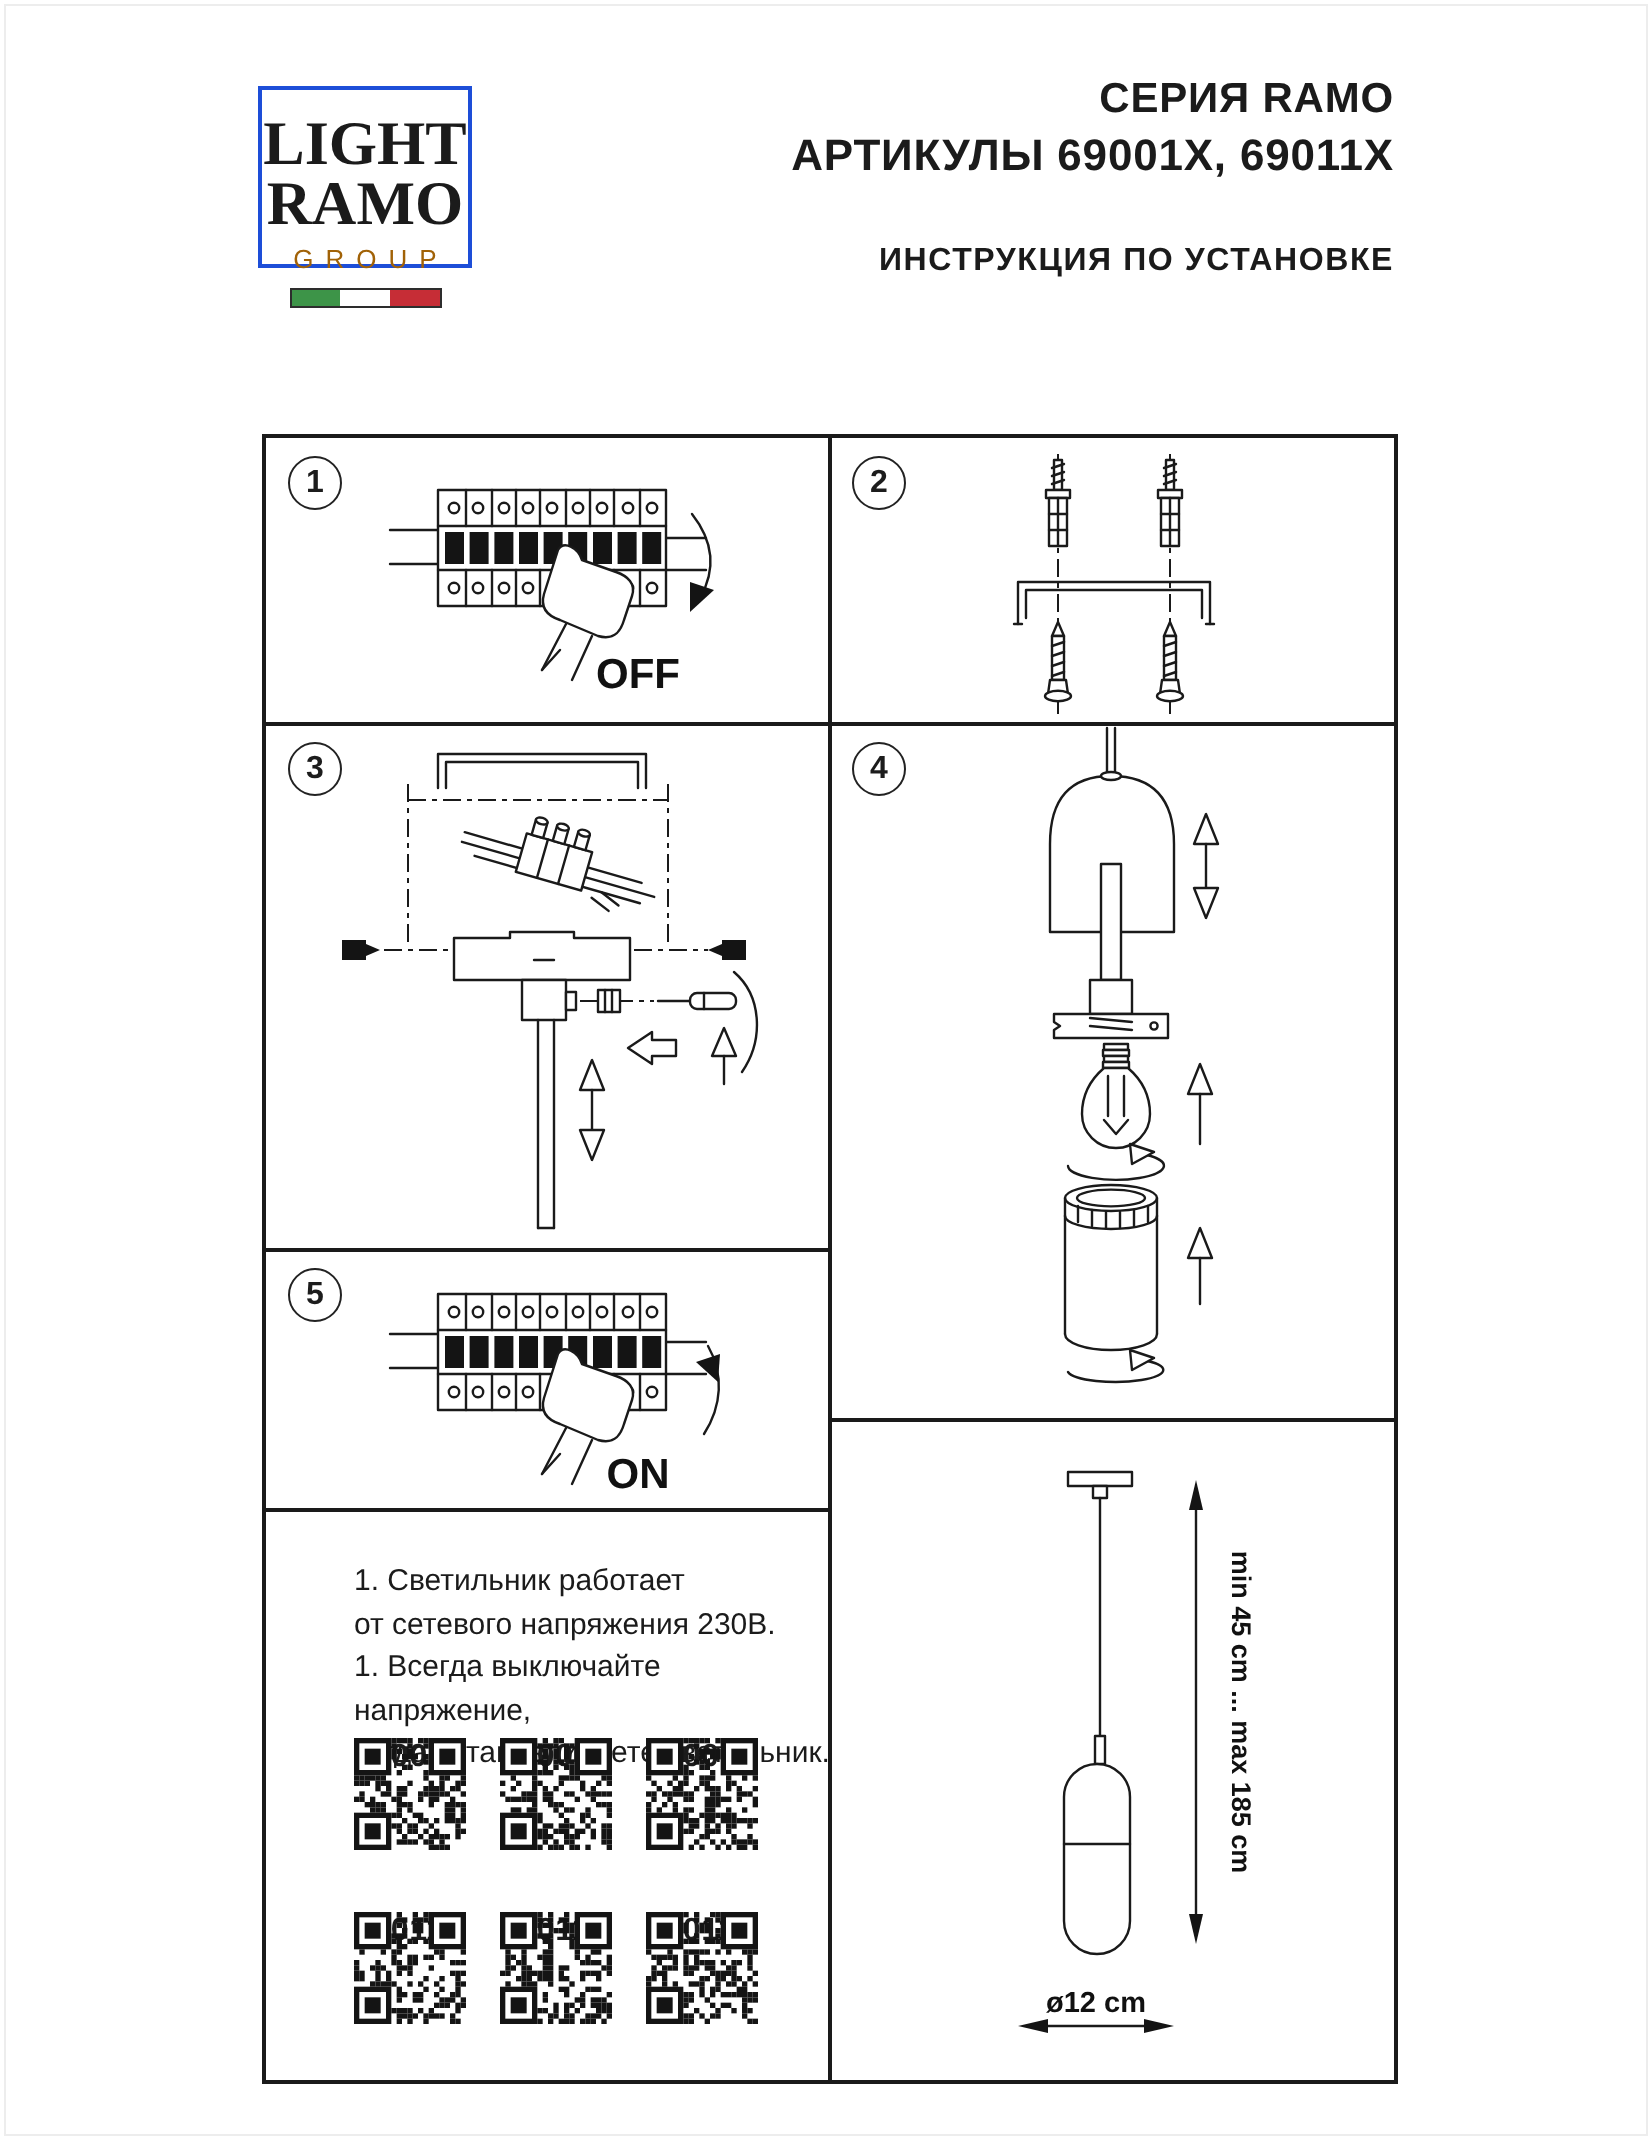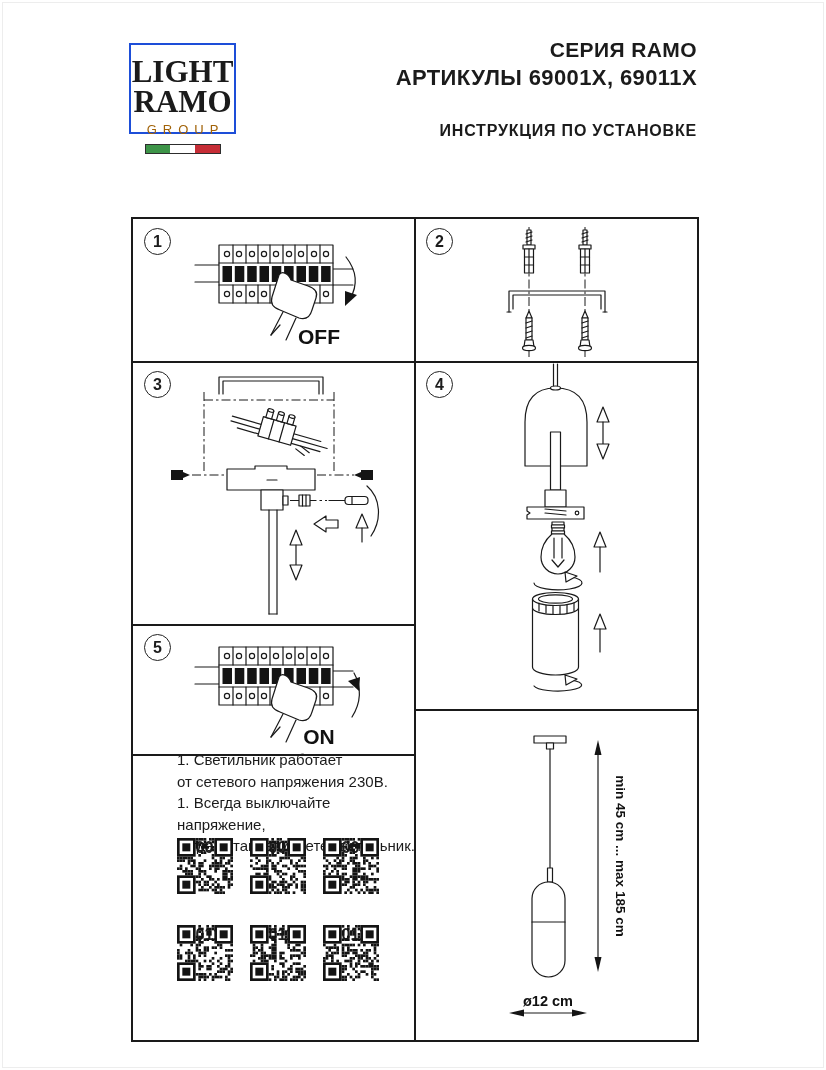--- a/index.html
+++ b/index.html
@@ -400,21 +400,21 @@
           <path class="ln" d="M138,112 L147,102"></path>
       </g>
       <g>
         <path class="ln" d="M219,92 C 228,78 229,62 221,48" fill="none"></path>
         <polygon class="fb" points="215,56 227,52 226,66"></polygon>
       </g>
       <text class="sw-label" x="186" y="119" text-anchor="middle">ON</text>
     </svg>
   </div>
 
-  <div class="cell" style="left:0;top:516px;width:282px;height:285px">
+  <div class="cell" style="left:0;top:547px;width:282px;height:285px">
     <div class="notes-text">
       <div>1. Светильник работает</div>
       <div>от сетевого напряжения 230В.</div>
       <div>1. Всегда выключайте напряжение,</div>
       <div>когда устанавливаете светильник.</div>
     </div>
     <div class="qr-cell" style="left:44px;top:103px">
       <div class="qr-label">690011</div>
       <svg class="qr-svg" viewBox="0 0 56 56">
           <rect x="18.67" y="0.00" width="2.67" height="2.67" fill="#141414"></rect>

